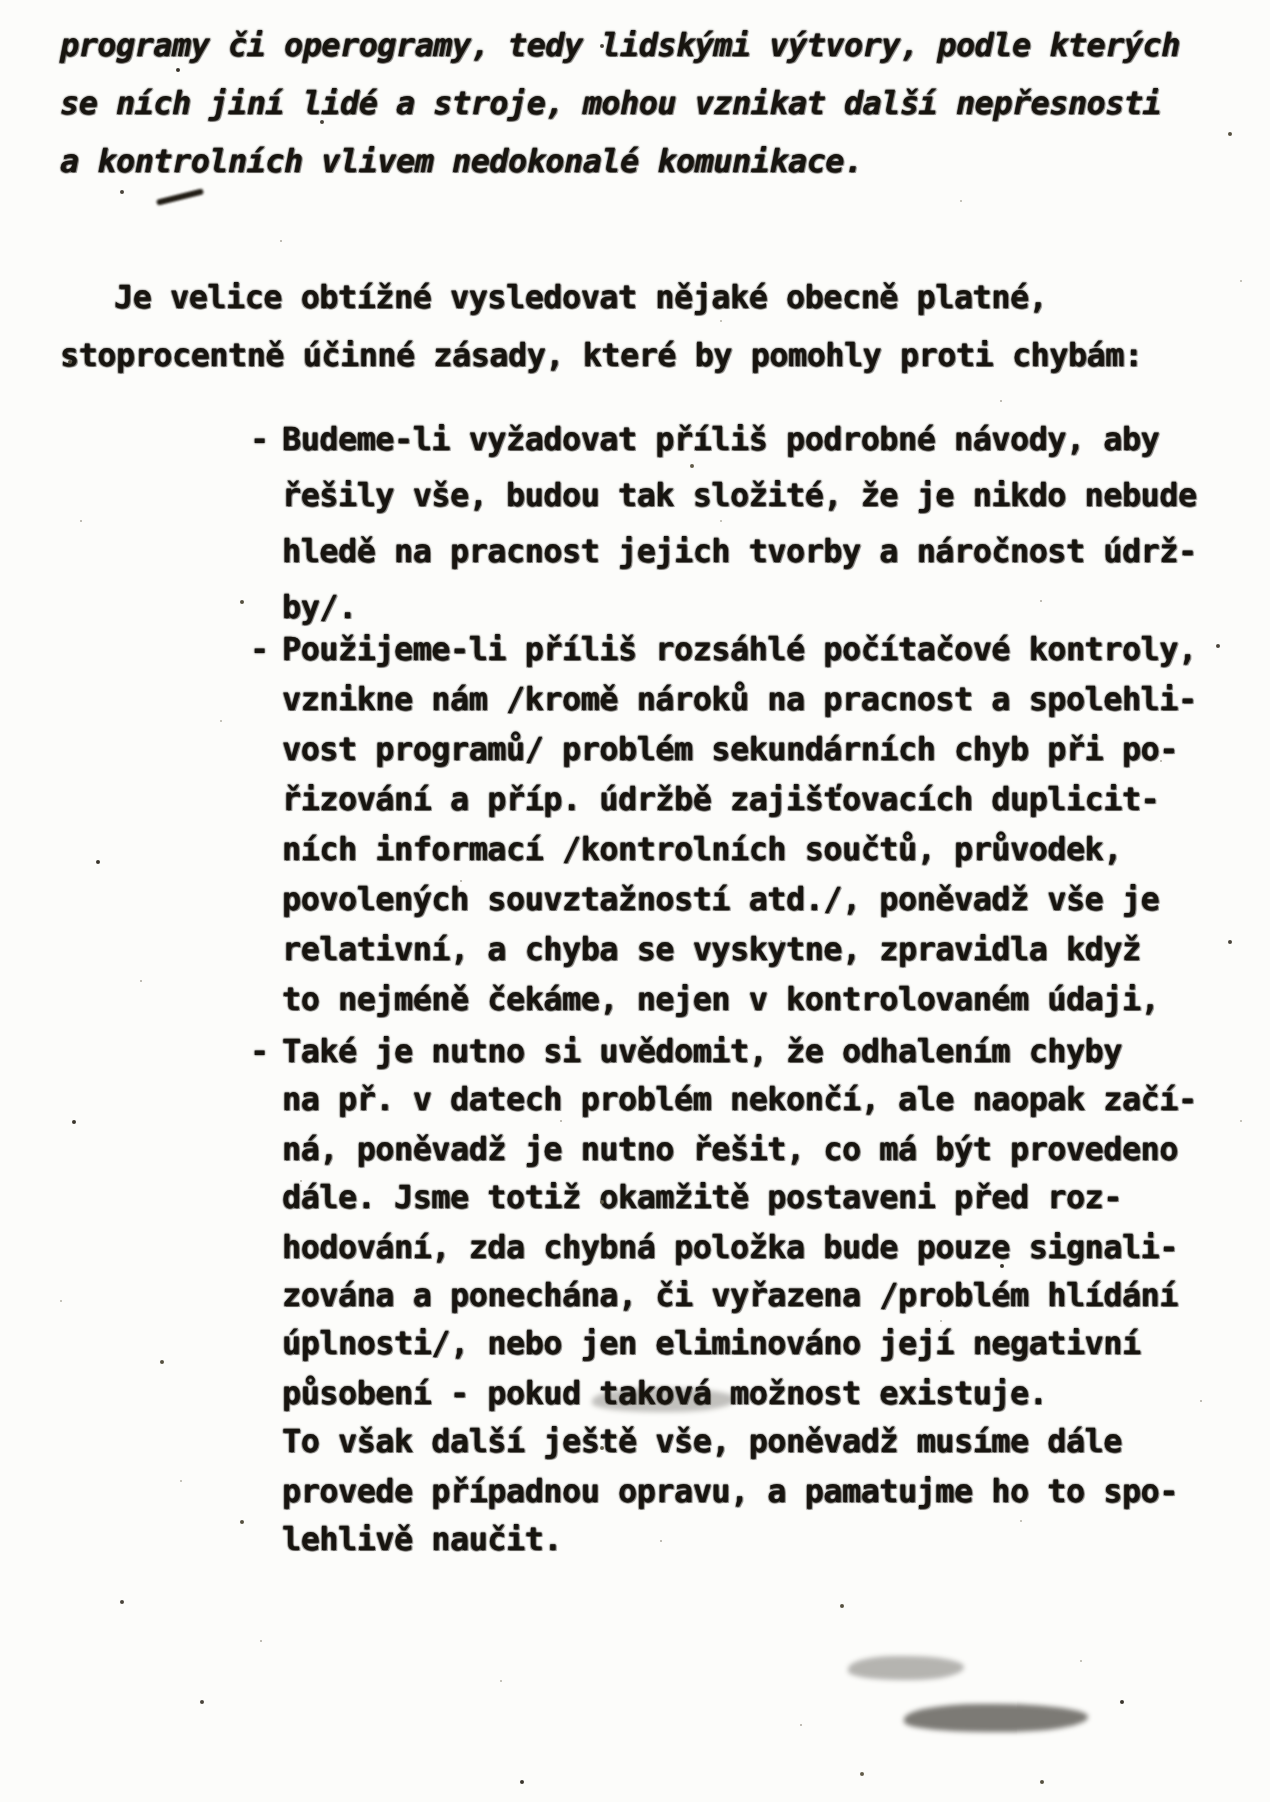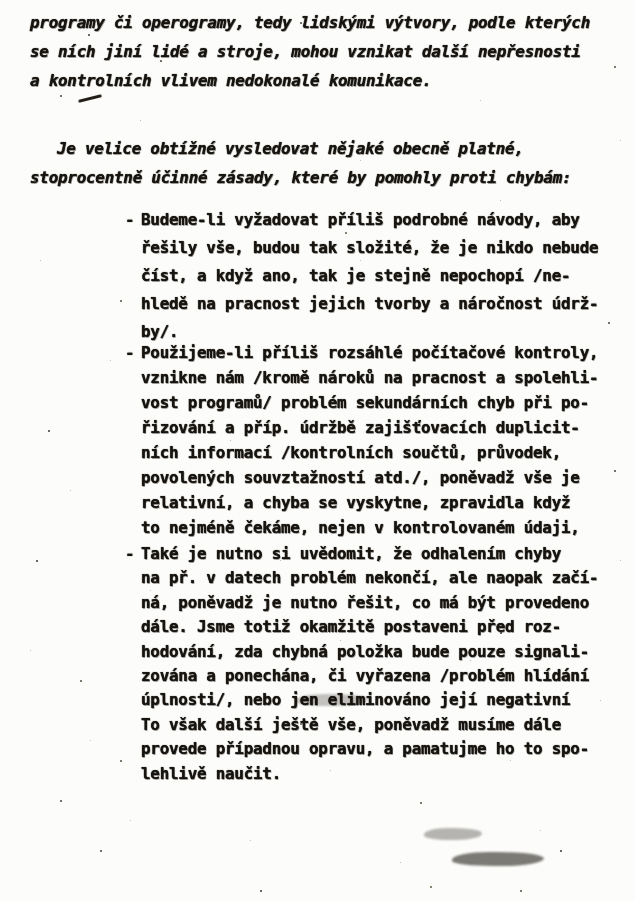--- a/index.html
+++ b/index.html
@@ -43,21 +43,21 @@
     width: 292px;
     margin-left: 25px;
     margin-top: 0px;
     background: repeating-linear-gradient(90deg,
       #17140f 0px, #17140f 11px,
       rgba(23,20,15,.25) 11px, rgba(23,20,15,.25) 14px);
     border-radius: 2px;
     filter: blur(.4px);
   }
   #p2 { margin-top: 39px; }
-  #p2 .line { line-height: 29px; font-style: italic; }
+  #p2 .line { line-height: 29px; }
   #p2 .line:first-child { padding-left: 27px; }
   .bullet {
     position: relative;
     margin-left: 111px;
   }
   .bullet .marker {
     position: absolute;
     left: -16px;
     top: 0;
     font-size: 16px;
@@ -143,21 +143,20 @@
   <div id="p2">
       <div class="line">Je velice obtížné vysledovat nějaké obecně platné,</div>
       <div class="line">stoprocentně účinné zásady, které by pomohly proti chybám:</div>
     </div>
 
   <div id="b1" class="bullet">
     <span class="marker">-</span>
     <div>
         <div class="line">Budeme-li vyžadovat příliš podrobné návody, aby</div>
         <div class="line">řešily vše, budou tak složité, že je nikdo nebude</div>
-        <div class="line">číst, a když ano, tak je stejně nepochopí /ne-</div>
         <div class="line">hledě na pracnost jejich tvorby a náročnost údrž-</div>
         <div class="line">by/.</div>
       </div>
   </div>
 
   <div id="b2" class="bullet">
     <span class="marker">-</span>
     <div>
         <div class="line">Použijeme-li příliš rozsáhlé počítačové kontroly,</div>
         <div class="line">vznikne nám /kromě nároků na pracnost a spolehli-</div>
@@ -173,20 +172,21 @@
   <div id="b3" class="bullet">
     <span class="marker">-</span>
     <div>
         <div class="line">Také je nutno si uvědomit, že odhalením chyby</div>
         <div class="line">na př. v datech problém nekončí, ale naopak začí-</div>
         <div class="line">ná, poněvadž je nutno řešit, co má být provedeno</div>
         <div class="line">dále. Jsme totiž okamžitě postaveni před roz-</div>
         <div class="line">hodování, zda chybná položka bude pouze signali-</div>
         <div class="line">zována a ponechána, či vyřazena /problém hlídání</div>
         <div class="line">úplnosti/, nebo jen eliminováno její negativní</div>
+        <div class="line">působení - pokud taková možnost existuje.</div>
         <div class="line">To však další ještě vše, poněvadž musíme dále</div>
         <div class="line">provede případnou opravu, a pamatujme ho to spo-</div>
         <div class="line">lehlivě naučit.</div>
       </div>
   </div>
 
 </div>
 
 <div class="noise-a"></div>
 <div class="noise-b"></div>

